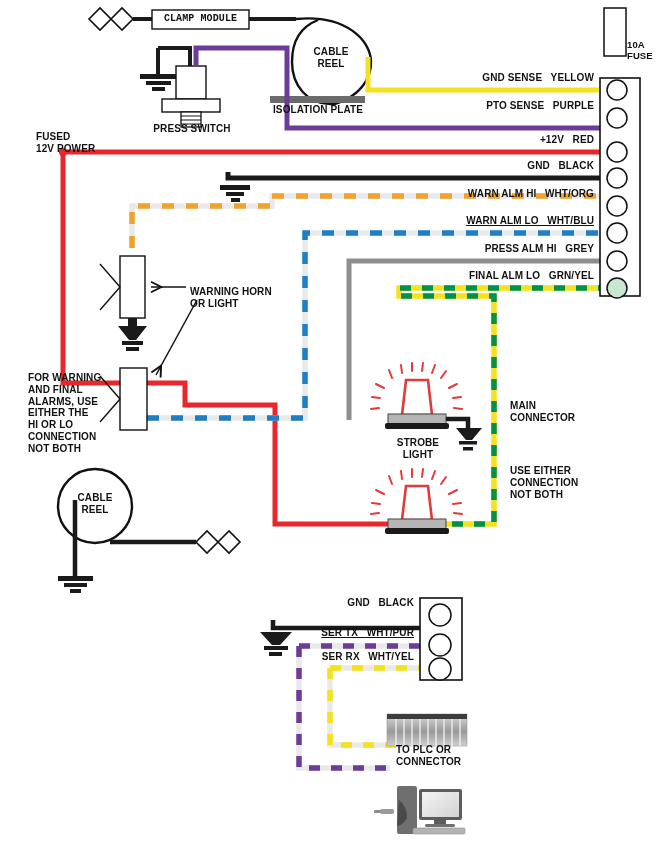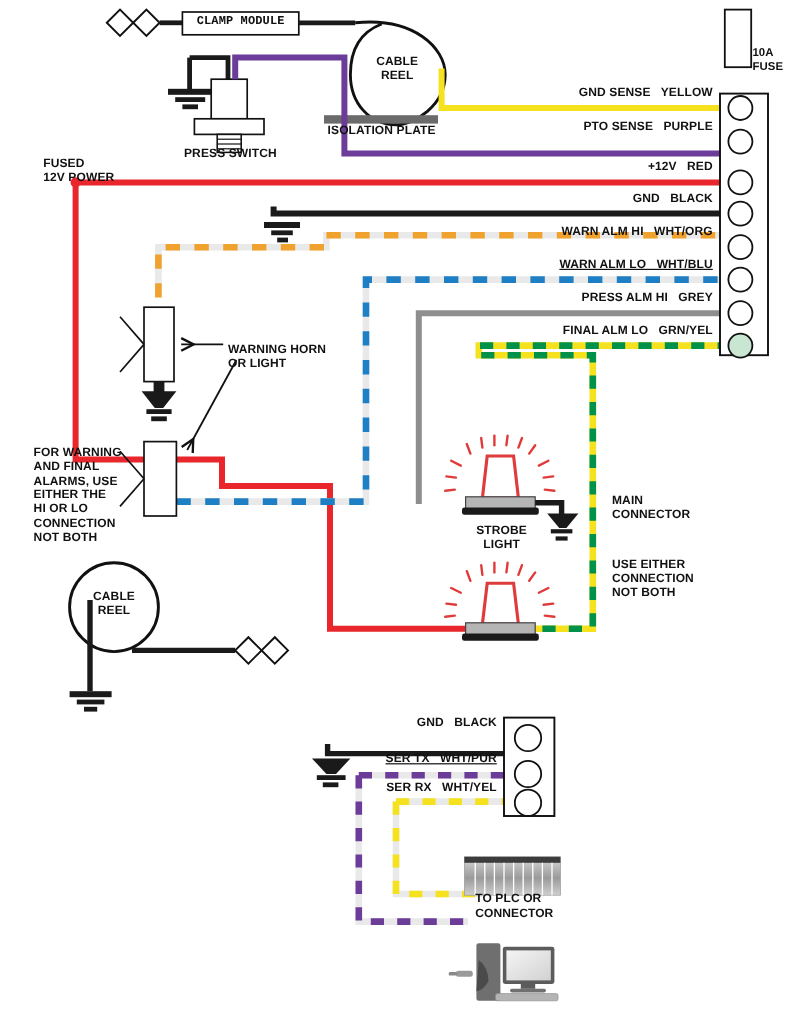--- a/index.html
+++ b/index.html
@@ -280,21 +280,21 @@
 AND FINAL
 ALARMS, USE
 EITHER THE
 HI OR LO
 CONNECTION
 NOT BOTH</div>
 
 <div class="lbl s10 ctr" style="left:382px;top:437px;width:72px;">STROBE
 LIGHT</div>
 
-<div class="lbl s10" style="left:510px;top:412px;">MAIN
+<div class="lbl s10" style="left:510px;top:400px;">MAIN
 CONNECTOR</div>
 
 <div class="lbl s10" style="left:510px;top:465px;">USE EITHER
 CONNECTION
 NOT BOTH</div>
 
 <div class="lbl s10 ctr" style="left:64px;top:492px;width:62px;">CABLE
 REEL</div>
 
 <div class="lbl s10" style="left:396px;top:744px;">TO PLC OR

